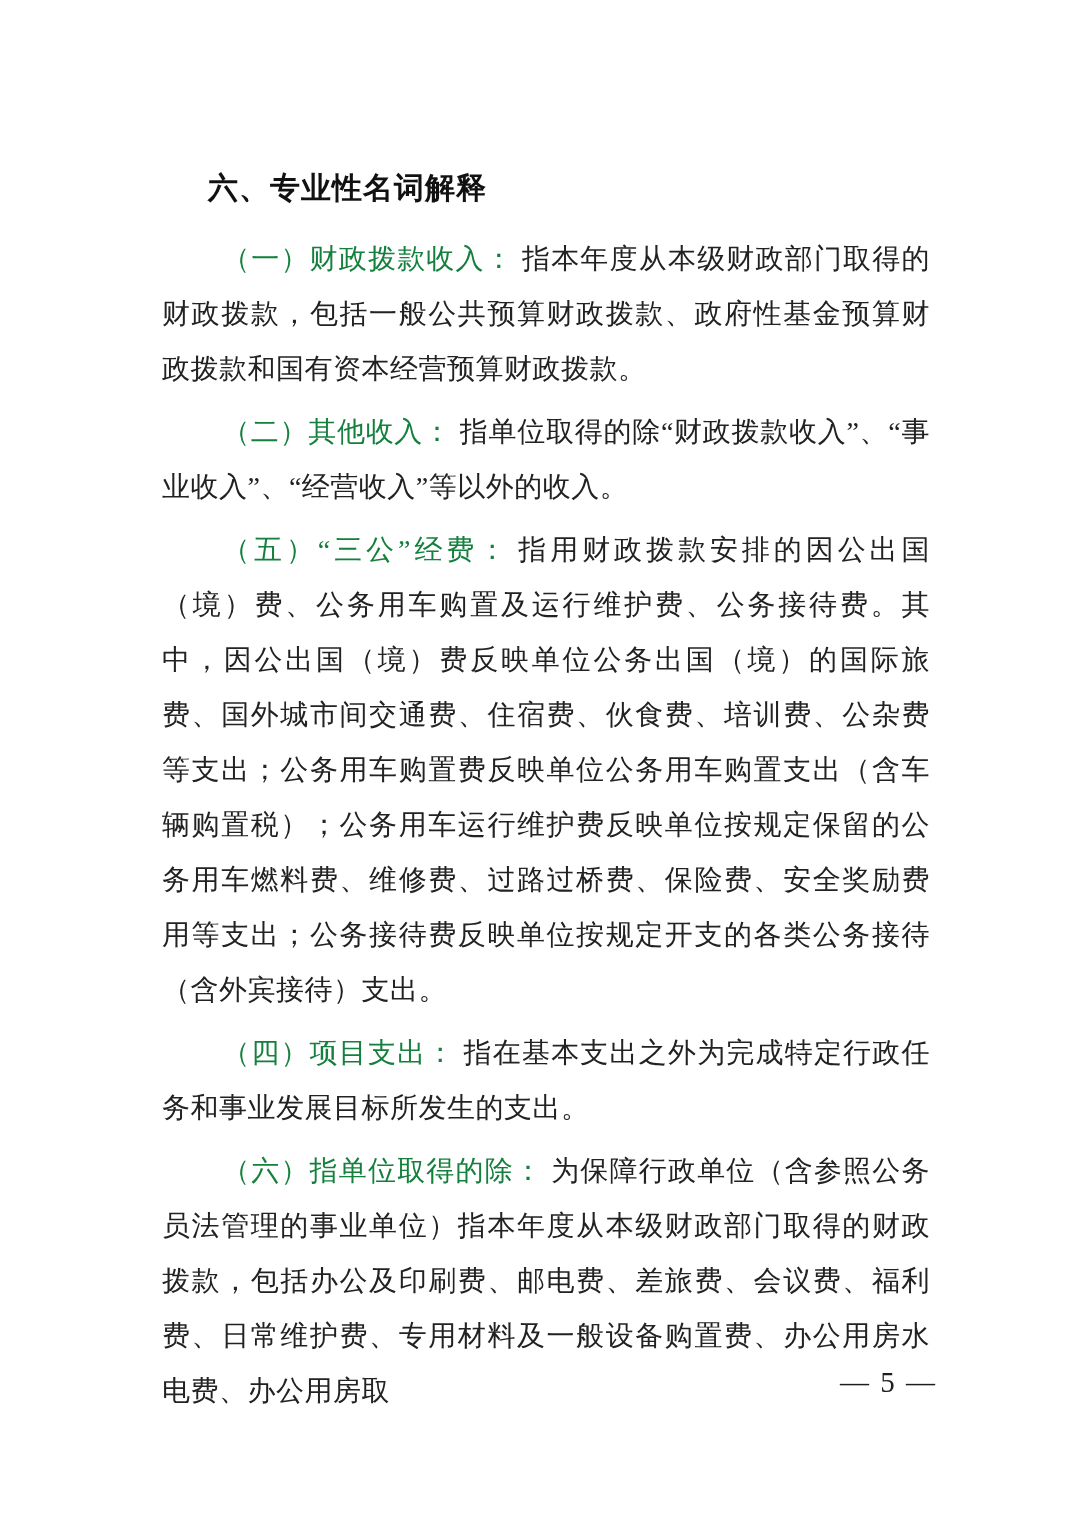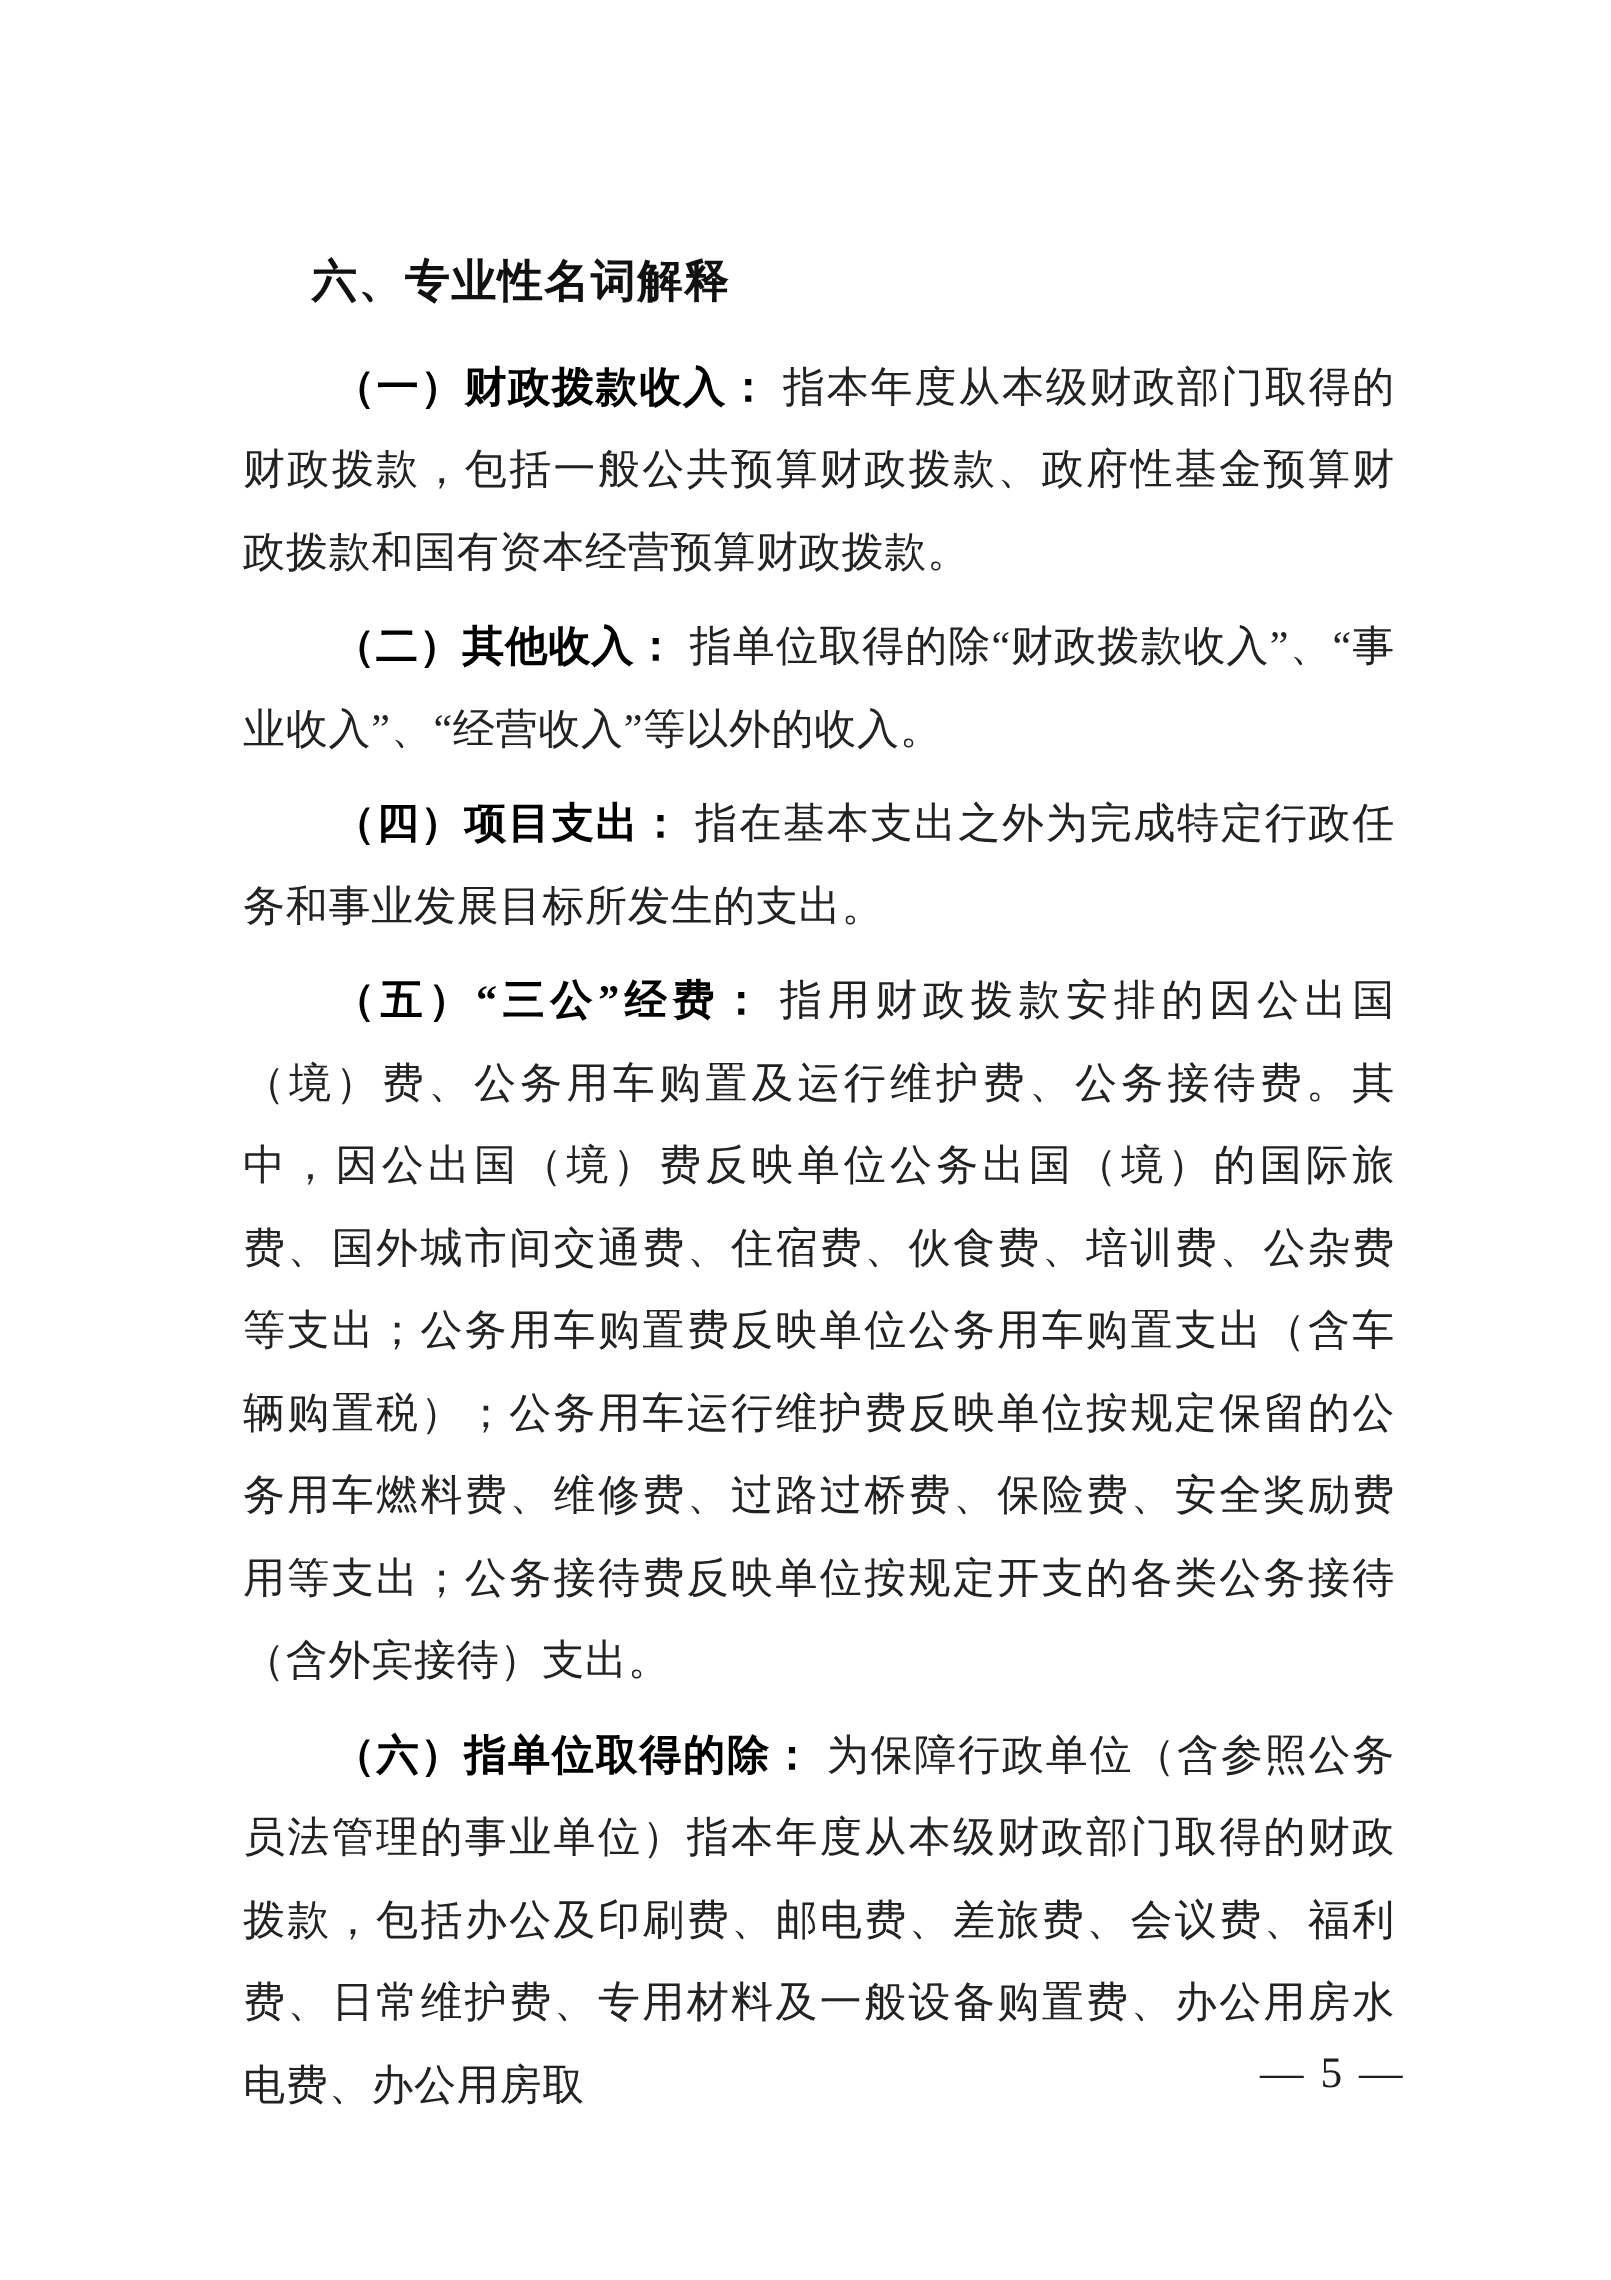--- a/index.html
+++ b/index.html
@@ -35,22 +35,22 @@
   .para {
     font-size: 28px;
     line-height: 55px;
     text-indent: 56px;
     text-align: justify;
     text-justify: inter-ideograph;
     letter-spacing: 0.5px;
     color: #222222;
   }
   .para .term {
-    font-weight: 700;
-    color: #000000;
+    font-weight: 400;
+    color: #15803d;
   }
   .page-number {
     position: absolute;
     top: 1347px;
     right: 141px;
     font-size: 29px;
     line-height: 46px;
     letter-spacing: 2px;
     color: #1e1e1e;
     font-family: "Liberation Serif", "DejaVu Serif", serif;
@@ -64,23 +64,23 @@
 
     <div class="heading">六、专业性名词解释</div>
 
     <div class="paragraphs">
 
       <p class="para"><span class="term">（一）财政拨款收入：</span><span>指本年度从本级财政部门取得的财政拨款，包括一般公共预算财政拨款、政府性基金预算财政拨款和国有资本经营预算财政拨款。</span></p>
 
       <p class="para"><span class="term">（二）其他收入：</span><span>指单位取得的除“财政拨款收入”、“事业收入”、“经营收入”等以外的收入。</span></p>
 
 
+      <p class="para"><span class="term">（五）“三公”经费：</span><span>指用财政拨款安排的因公出国（境）费、公务用车购置及运行维护费、公务接待费。其中，因公出国（境）费反映单位公务出国（境）的国际旅费、国外城市间交通费、住宿费、伙食费、培训费、公杂费等支出；公务用车购置费反映单位公务用车购置支出（含车辆购置税）；公务用车运行维护费反映单位按规定保留的公务用车燃料费、维修费、过路过桥费、保险费、安全奖励费用等支出；公务接待费反映单位按规定开支的各类公务接待（含外宾接待）支出。</span></p>
+
       <p class="para"><span class="term">（四）项目支出：</span><span>指在基本支出之外为完成特定行政任务和事业发展目标所发生的支出。</span></p>
-
-      <p class="para"><span class="term">（五）“三公”经费：</span><span>指用财政拨款安排的因公出国（境）费、公务用车购置及运行维护费、公务接待费。其中，因公出国（境）费反映单位公务出国（境）的国际旅费、国外城市间交通费、住宿费、伙食费、培训费、公杂费等支出；公务用车购置费反映单位公务用车购置支出（含车辆购置税）；公务用车运行维护费反映单位按规定保留的公务用车燃料费、维修费、过路过桥费、保险费、安全奖励费用等支出；公务接待费反映单位按规定开支的各类公务接待（含外宾接待）支出。</span></p>
 
       <p class="para"><span class="term">（六）指单位取得的除：</span><span>为保障行政单位（含参照公务员法管理的事业单位）指本年度从本级财政部门取得的财政拨款，包括办公及印刷费、邮电费、差旅费、会议费、福利费、日常维护费、专用材料及一般设备购置费、办公用房水电费、办公用房取</span></p>
 
     </div>
   </div>
 
   <div class="page-number">— 5 —</div>
 </div>
 
 </body></html>

